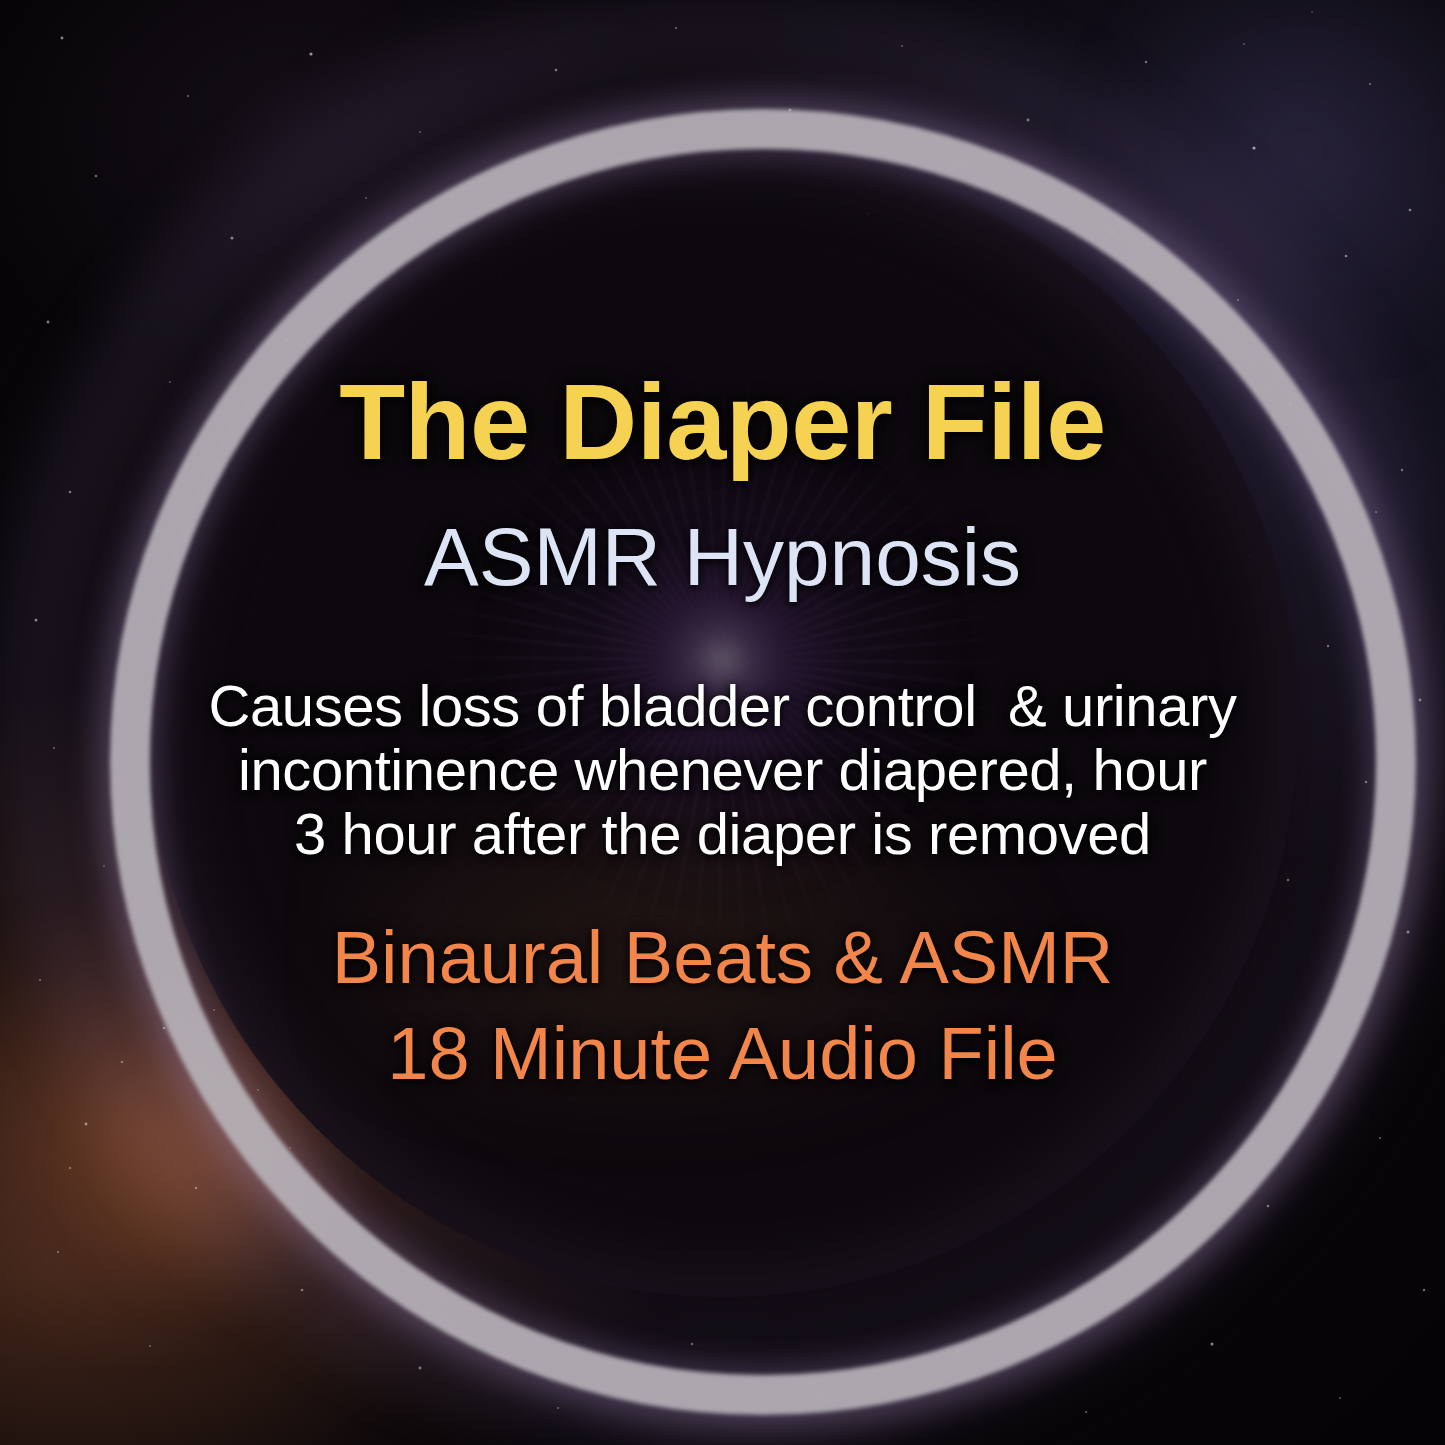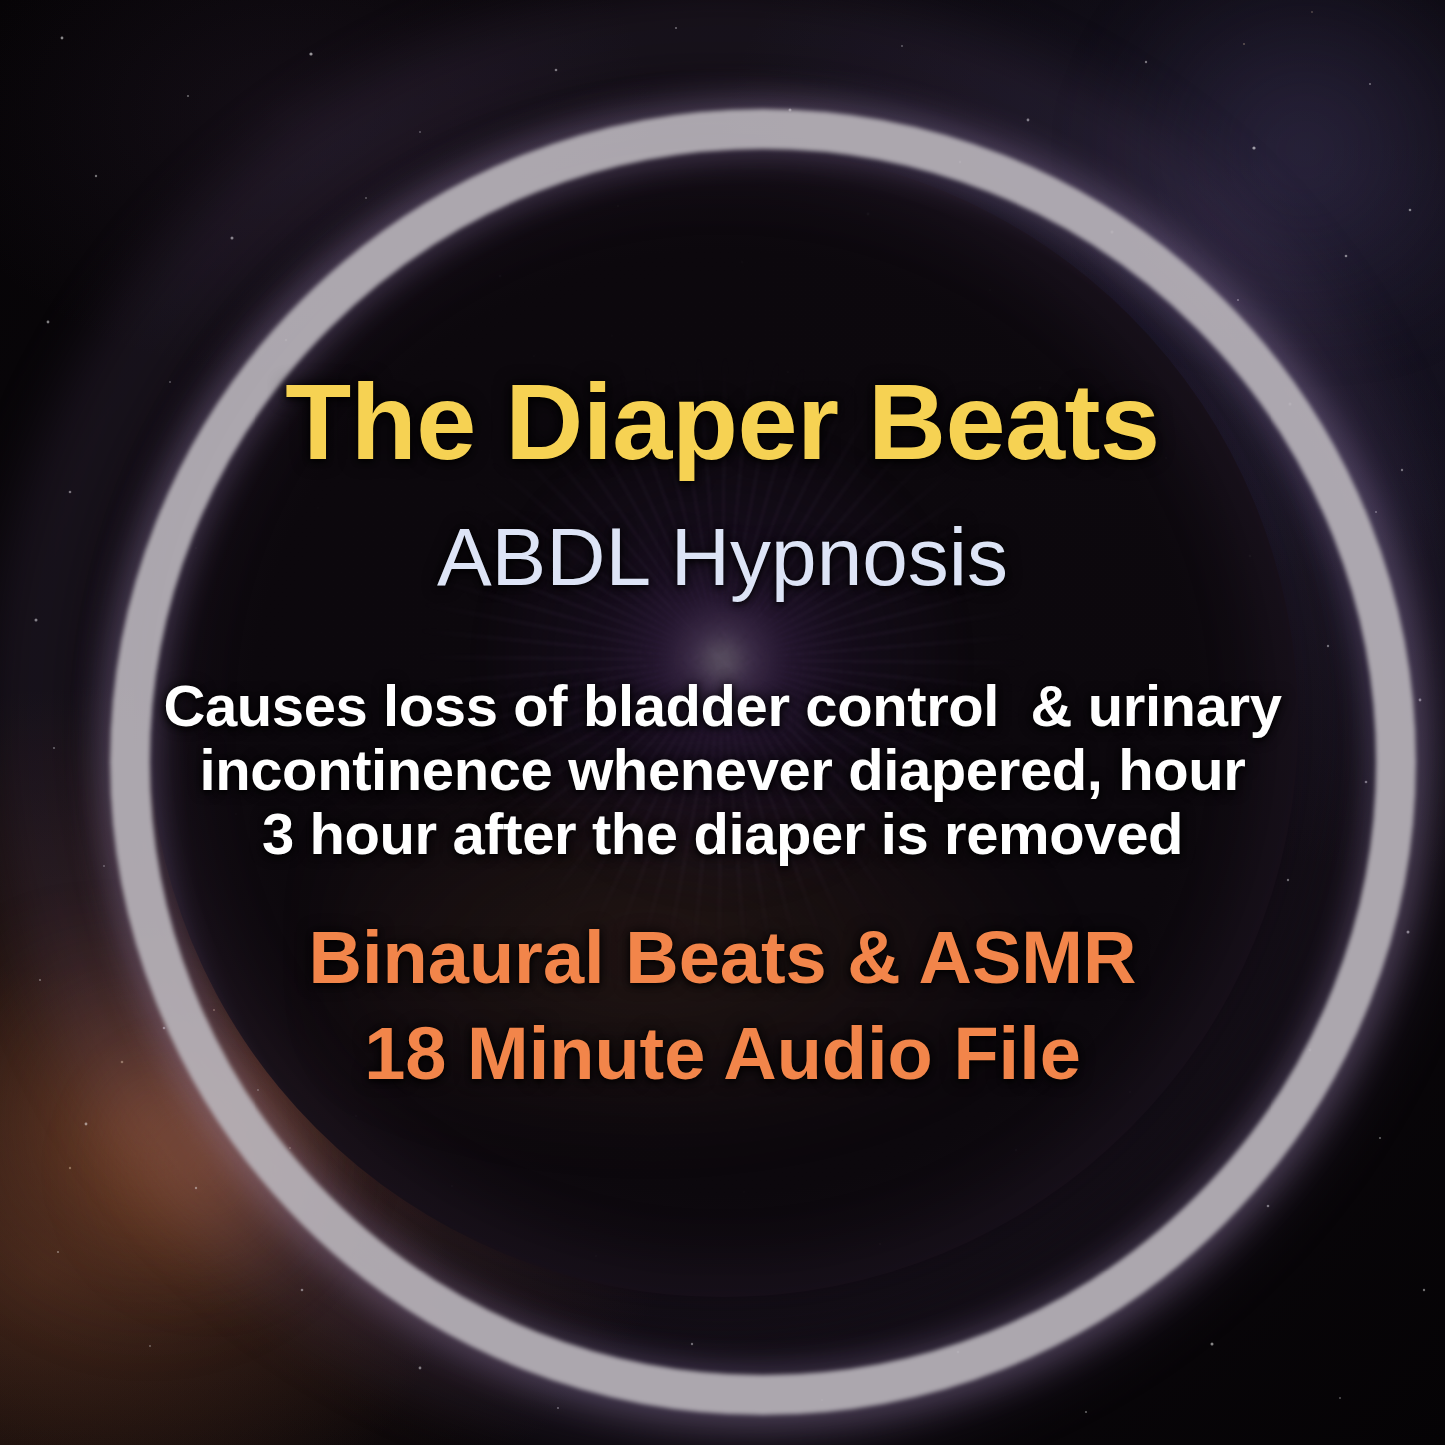--- a/index.html
+++ b/index.html
@@ -187,34 +187,34 @@
     color: #dde4f6;
     line-height: 1.0;
     text-shadow: 0 0 16px rgba(0,0,0,0.8), 0 2px 6px rgba(0,0,0,0.85);
   }
 
   .body-copy {
     position: absolute;
     left: 110px; right: 110px;
     top: 674px;
     font-size: 58px;
-    font-weight: 700;
+    font-weight: 400;
     color: #ffffff;
     line-height: 1.10;
     letter-spacing: -0.4px;
     text-shadow: 0 0 14px rgba(0,0,0,0.85), 0 2px 6px rgba(0,0,0,0.9);
   }
   .body-copy .line { display: block; white-space: pre; }
 
   .footer-copy {
     position: absolute;
     left: 0; right: 0;
     top: 910px;
     font-size: 74px;
-    font-weight: 700;
+    font-weight: 400;
     color: #f2854a;
     line-height: 1.30;
     text-shadow: 0 0 16px rgba(0,0,0,0.8), 0 2px 6px rgba(0,0,0,0.85);
   }
   .footer-copy .line { display: block; }
 </style>
 </head>
 <body>
 
 <div id="poster">
@@ -320,23 +320,23 @@
   <div class="ring-glow-outer"></div>
   <div class="ring-core"></div>
   <div class="inner-dust"></div>
   <div class="burst-rays"></div>
   <div class="burst"></div>
   <div class="ring-glow-inner"></div>
   <div class="ring-stroke"></div>
 
   <div class="content">
 
-    <div class="title">The Diaper Beats</div>
-
-    <div class="subtitle">ABDL Hypnosis</div>
+    <div class="title">The Diaper File</div>
+
+    <div class="subtitle">ASMR Hypnosis</div>
 
     <div class="body-copy">
       <span class="line">Causes loss of bladder control  &amp; urinary</span>
       <span class="line">incontinence whenever diapered, hour</span>
       <span class="line">3 hour after the diaper is removed</span>
     </div>
 
     <div class="footer-copy">
       <span class="line">Binaural Beats &amp; ASMR</span>
       <span class="line">18 Minute Audio File</span>

